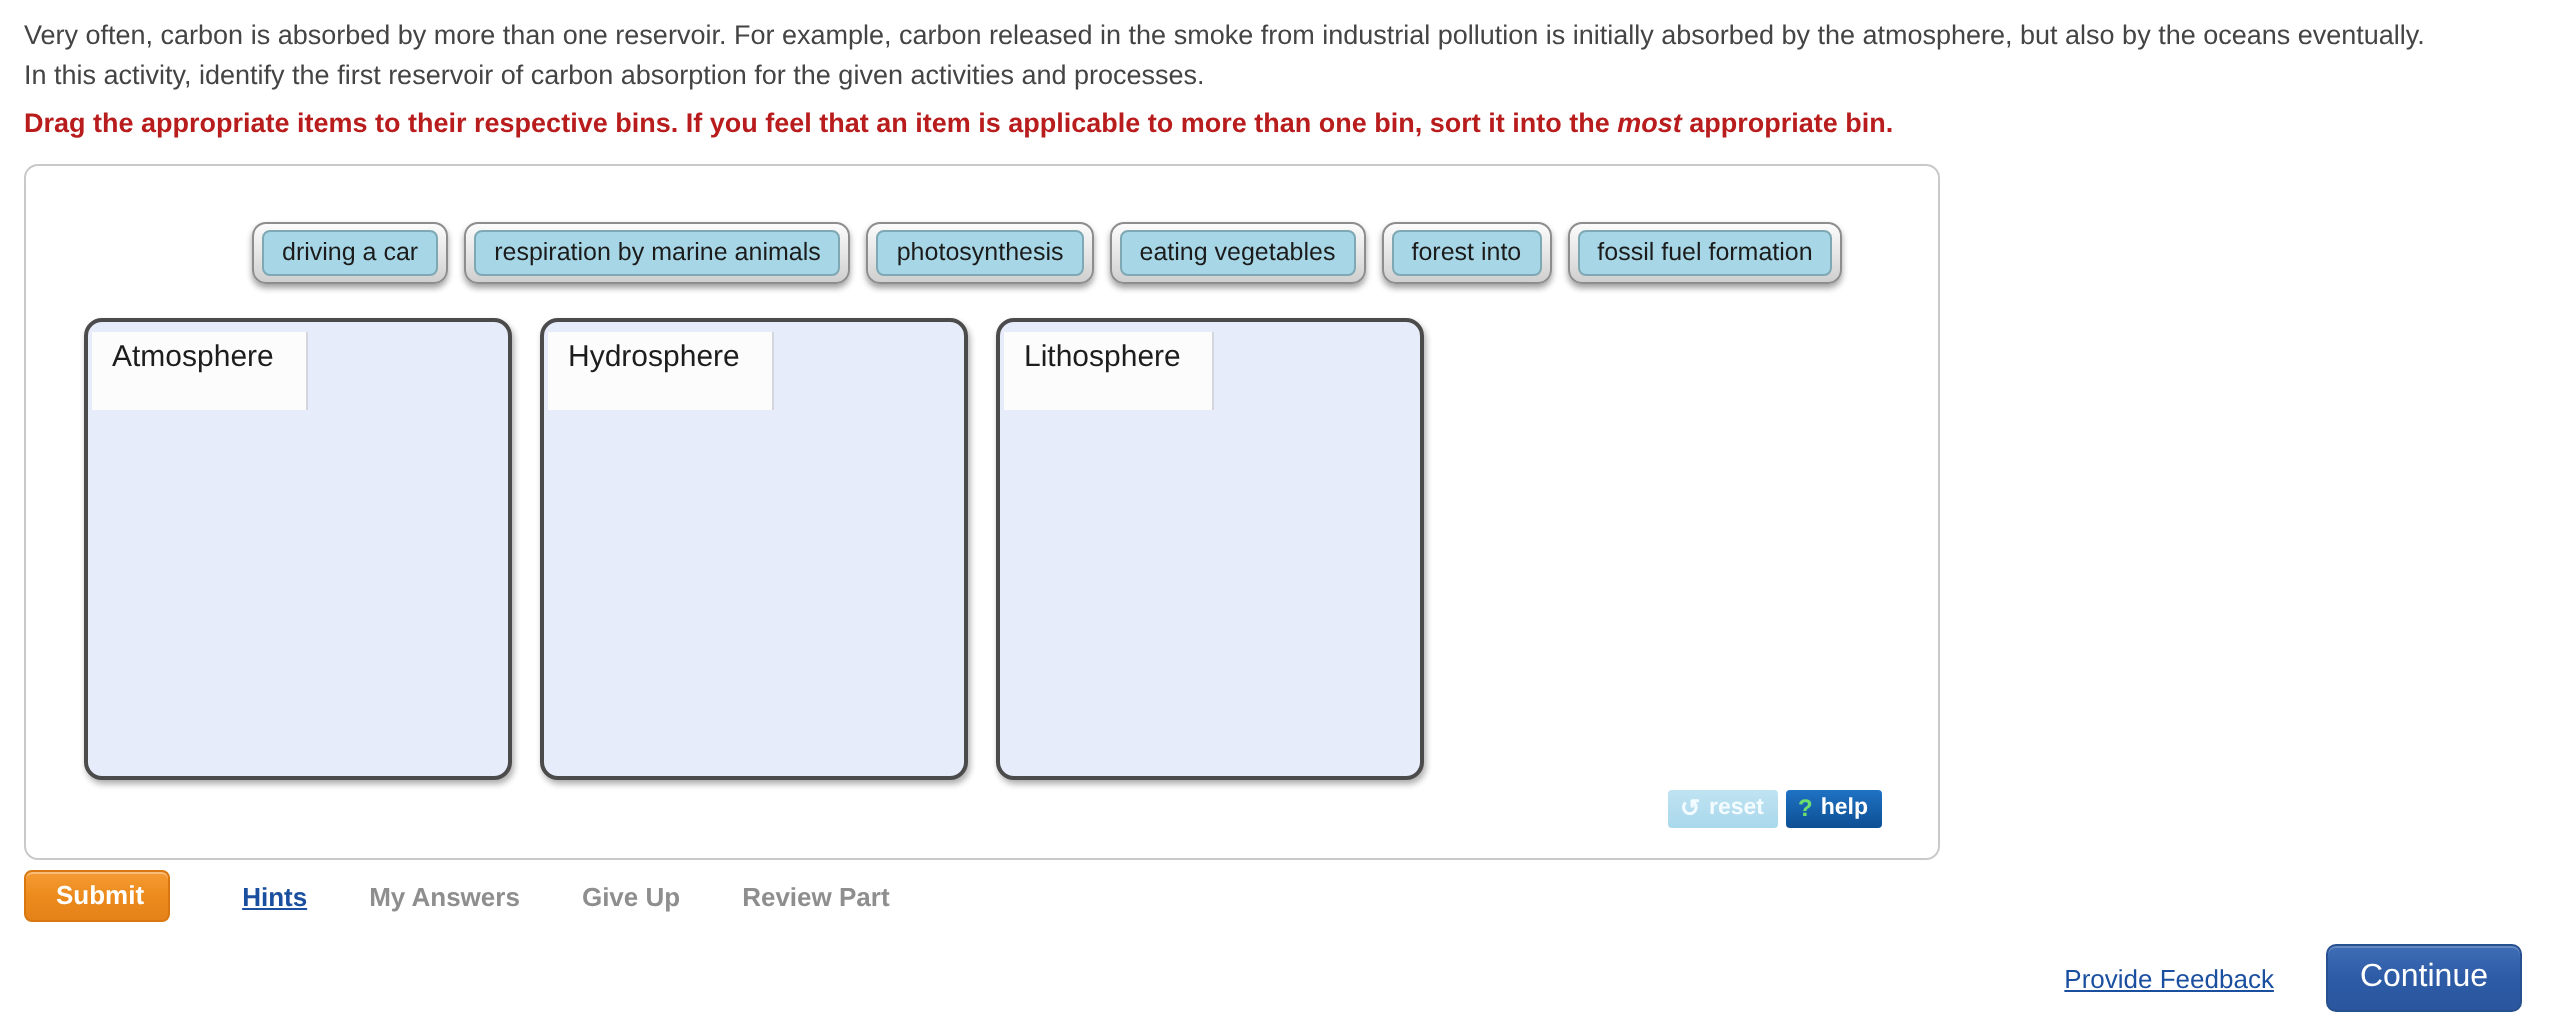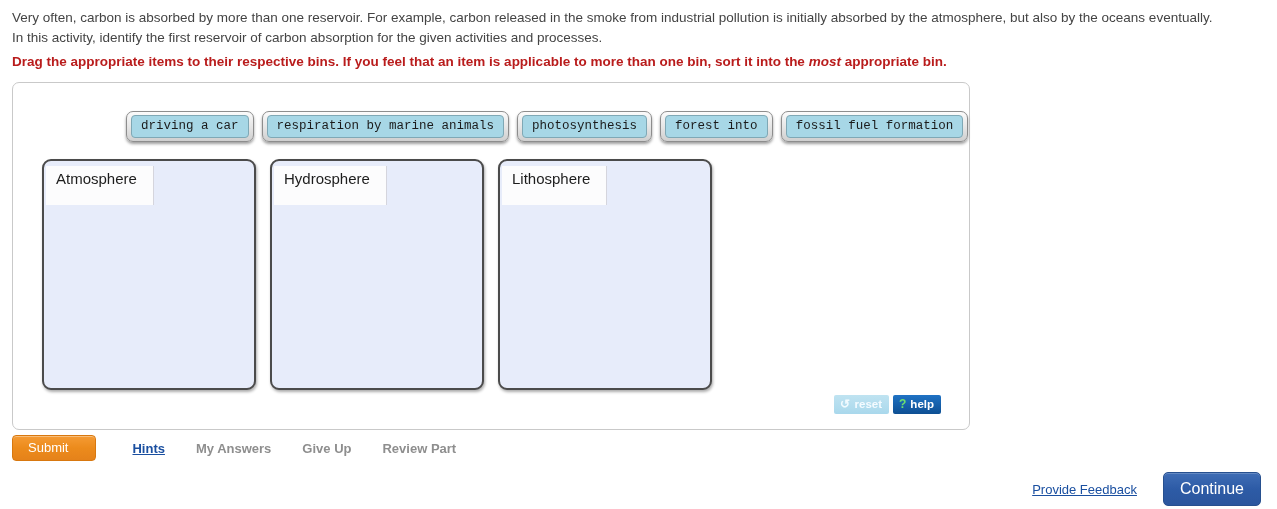--- a/index.html
+++ b/index.html
@@ -60,21 +60,20 @@
     align-items: flex-start;
     gap: 8px;
   }
   .chip {
     background: linear-gradient(to bottom, #fbfbfb 0%, #e4e4e4 55%, #cfcfcf 100%);
     border: 1px solid #8d8d8d;
     border-radius: 7px;
     padding: 3px 4px;
     box-shadow: 0 2px 3px rgba(0,0,0,0.38);
     box-sizing: border-box;
-    font-family: Liberation Mono, monospace;
   }
   .chip-inner {
     background: #a7d7e6;
     border: 1px solid #7fa8b5;
     border-radius: 4px;
     padding: 2px 9px 3px 9px;
     font-size: 12.5px;
     line-height: 16px;
     color: #1b1b1b;
     white-space: nowrap;
@@ -165,22 +164,22 @@
     top: 435px;
     display: flex;
     align-items: center;
   }
   .submit-btn {
     background: linear-gradient(to bottom, #f59b34 0%, #ec8b1c 50%, #e5821a 100%);
     border: 1px solid #d8780f;
     border-radius: 4px;
     color: #ffffff;
     font-size: 13px;
-    font-weight: normal;
-    padding: 4px 27px 5px 15px;
+    font-weight: bold;
+    padding: 4px 12px 5px 15px;
     line-height: 15px;
     cursor: pointer;
     box-shadow: inset 0 1px 0 rgba(255,255,255,0.35);
   }
   .link-hints {
     margin-left: 36px;
     color: #1a4fa0;
     font-size: 13px;
     font-weight: bold;
     text-decoration: underline;
@@ -232,20 +231,23 @@
 
   <div class="chip-row">
     <div class="chip">
       <div class="chip-inner">driving a car</div>
     </div>
     <div class="chip">
       <div class="chip-inner">respiration by marine animals</div>
     </div>
     <div class="chip">
       <div class="chip-inner">photosynthesis</div>
+    </div>
+    <div class="chip">
+      <div class="chip-inner">eating vegetables</div>
     </div>
     <div class="chip">
       <div class="chip-inner">forest into</div>
     </div>
     <div class="chip">
       <div class="chip-inner">fossil fuel formation</div>
     </div>
   </div>
 
   <div class="bin-row">

